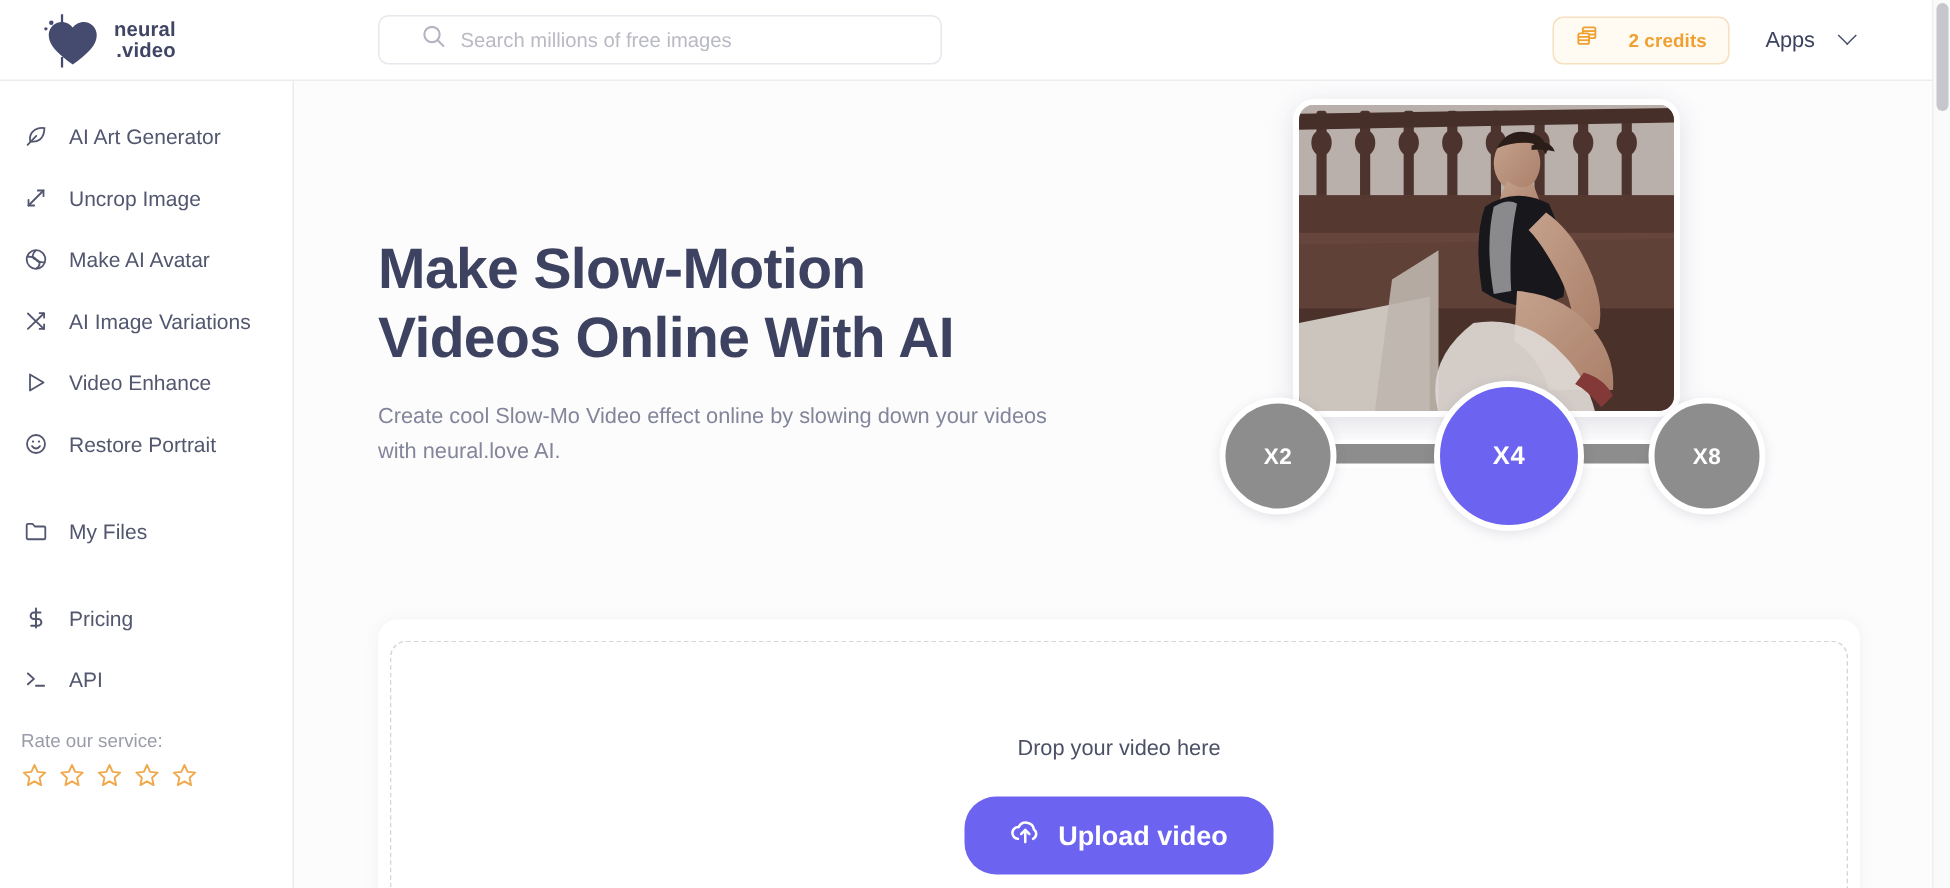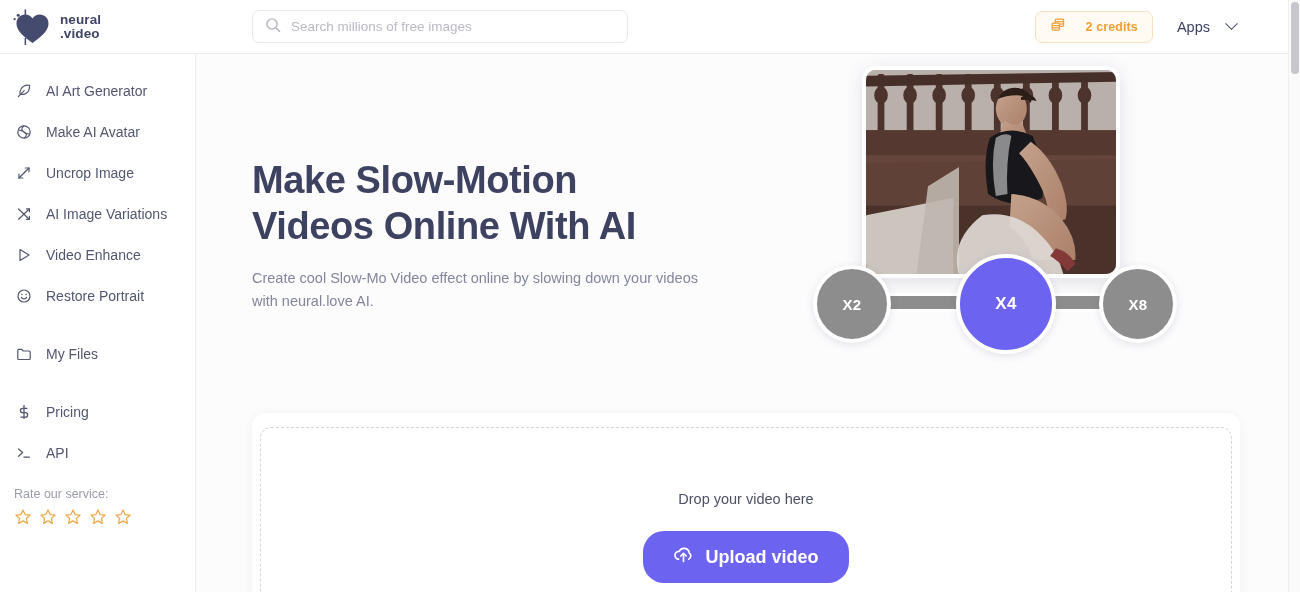--- a/index.html
+++ b/index.html
@@ -30,44 +30,45 @@
     border-bottom: 1px solid #ececf0;
     display: flex;
     align-items: center;
     position: relative;
   }
 
   .logo-block {
     display: flex;
     align-items: center;
     width: 196px;
-    padding-left: 12px;
+    padding-left: 28px;
     gap: 8px;
     cursor: pointer;
+    text-align: right;
   }
   .logo-mark { position: relative; width: 40px; height: 38px; flex: 0 0 40px; }
   .logo-text {
     font-size: 13.5px;
     line-height: 14px;
     font-weight: 700;
     color: #3f4565;
     letter-spacing: .1px;
   }
   .logo-text span { display: block; }
 
   .search-wrap {
     margin-left: 56px;
     width: 376px;
     height: 33px;
     border: 1px solid #e8e8ee;
     border-radius: 7px;
     background: #fff;
     display: flex;
     align-items: center;
-    padding: 0 12px;
+    padding: 0 28px;
     gap: 10px;
   }
   .search-wrap input {
     border: 0;
     outline: 0;
     flex: 1;
     font-family: "Liberation Sans", sans-serif;
     font-size: 13.5px;
     color: #6f7183;
     background: transparent;
@@ -341,39 +342,39 @@
           <svg width="16" height="16" viewBox="0 0 16 16" fill="none" stroke="#52566e" stroke-width="1.2" stroke-linecap="round">
             <path d="M13.6 2.4c-4.5-.9-9 1.8-9.6 6.2-.2 1.4.2 2.6.2 2.6s3.6.9 6.4-1.2c2.6-2 3-5.5 3-7.6z"></path>
             <line x1="2.4" y1="13.6" x2="8.2" y2="7.6"></line>
           </svg>
         </span>
         <span>AI Art Generator</span>
       </div>
 
       <div class="nav-item">
         <span class="nav-icon">
+          <svg width="16" height="16" viewBox="0 0 16 16" fill="none" stroke="#52566e" stroke-width="1.2" stroke-linecap="round" stroke-linejoin="round">
+            <line x1="3" y1="13" x2="13" y2="3"></line>
+            <polyline points="9.2,3 13,3 13,6.8"></polyline>
+            <polyline points="6.8,13 3,13 3,9.2"></polyline>
+          </svg>
+        </span>
+        <span>Uncrop Image</span>
+      </div>
+
+      <div class="nav-item">
+        <span class="nav-icon">
           <svg width="16" height="16" viewBox="0 0 16 16" fill="none" stroke="#52566e" stroke-width="1.2">
             <circle cx="8" cy="8" r="6.2"></circle>
             <path d="M8 1.8 C5.2 4 5 7 8 8 C11 9 11.4 12 8 14.2"></path>
             <path d="M2.3 6 C5 6.6 7 6 8 8"></path>
             <path d="M13.7 10 C11 9.4 9.4 10.4 8 8"></path>
           </svg>
         </span>
         <span>Make AI Avatar</span>
-      </div>
-
-      <div class="nav-item">
-        <span class="nav-icon">
-          <svg width="16" height="16" viewBox="0 0 16 16" fill="none" stroke="#52566e" stroke-width="1.2" stroke-linecap="round" stroke-linejoin="round">
-            <line x1="3" y1="13" x2="13" y2="3"></line>
-            <polyline points="9.2,3 13,3 13,6.8"></polyline>
-            <polyline points="6.8,13 3,13 3,9.2"></polyline>
-          </svg>
-        </span>
-        <span>Uncrop Image</span>
       </div>
 
 
       <div class="nav-item">
         <span class="nav-icon">
           <svg width="16" height="16" viewBox="0 0 16 16" fill="none" stroke="#52566e" stroke-width="1.2" stroke-linecap="round" stroke-linejoin="round">
             <line x1="2.6" y1="3" x2="13.2" y2="13.2"></line>
             <line x1="13.2" y1="3" x2="2.6" y2="13.2"></line>
             <polyline points="10.4,2.8 13.4,2.8 13.4,5.8"></polyline>
             <polyline points="10.4,13.3 13.4,13.3 13.4,10.3"></polyline>

